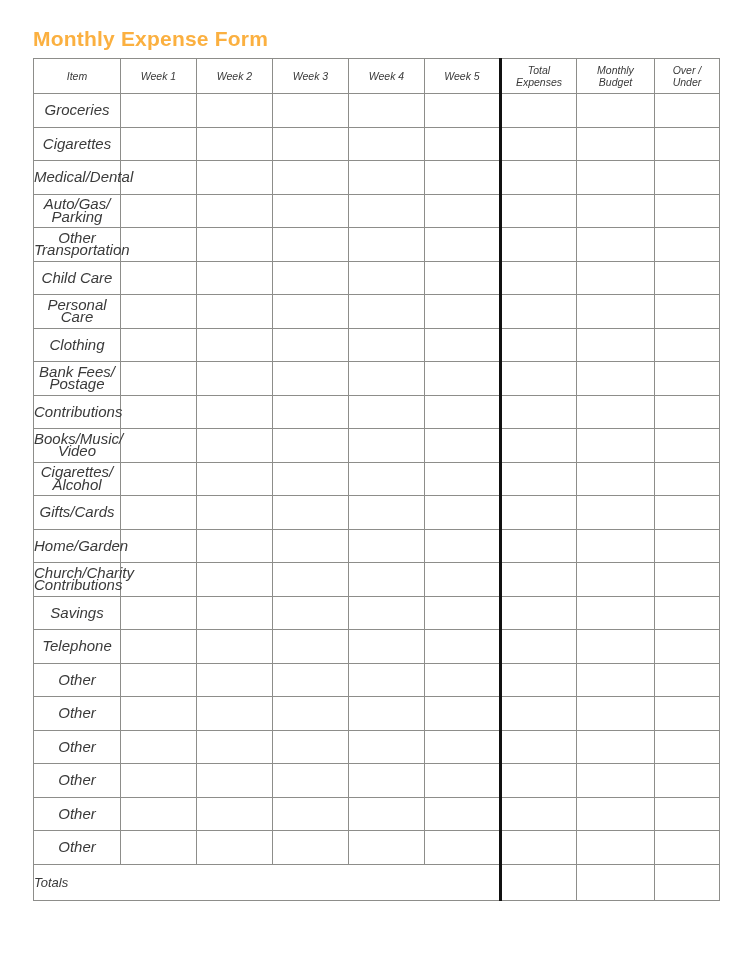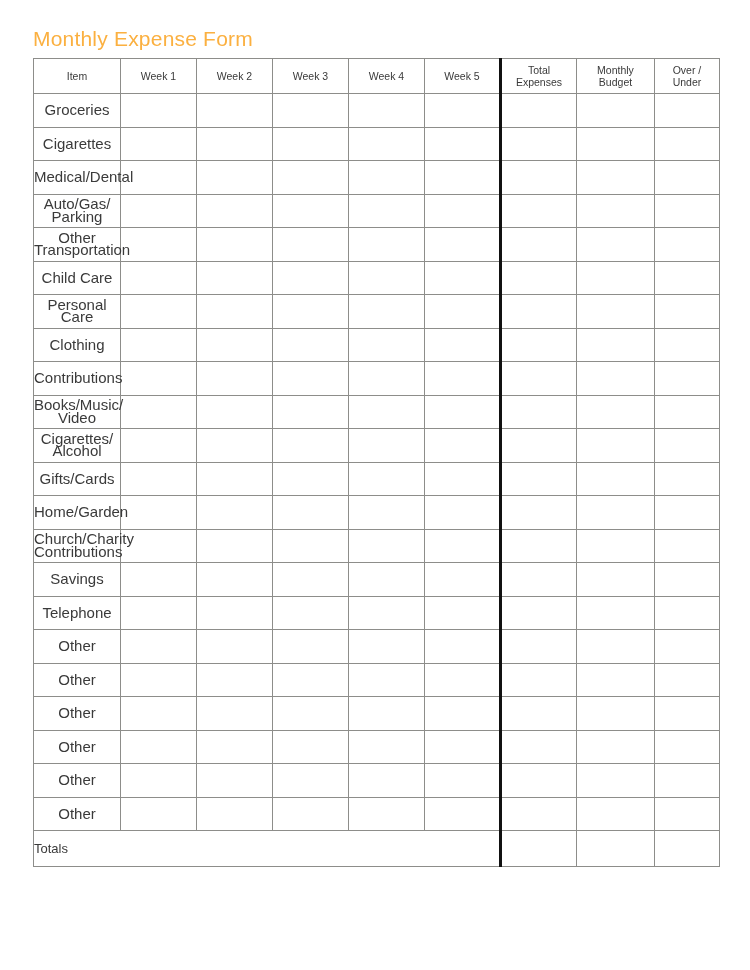--- a/index.html
+++ b/index.html
@@ -18,36 +18,37 @@
     position: relative;
     width: 750px;
     height: 970px;
     box-sizing: border-box;
   }
   .form-title {
     position: absolute;
     left: 33px;
     top: 27px;
     font-size: 21px;
-    font-weight: normal;
+    font-weight: bold;
     color: #fbb040;
     letter-spacing: 0.2px;
     white-space: nowrap;
   }
   .table-wrap {
     position: absolute;
     left: 33px;
     top: 58px;
     width: 684px;
   }
   table.expense {
     border-collapse: collapse;
     table-layout: fixed;
     width: 684px;
     background: #22c55e;
+    font-style: italic;
   }
   table.expense td,
   table.expense th {
     border: 1px solid #8d8d8a;
     padding: 0;
     vertical-align: middle;
     font-weight: normal;
     background: #ffffff;
   }
   
@@ -238,20 +239,31 @@
             <td class="blank-cell"></td>
             <td class="blank-cell"></td>
             <td class="blank-cell"></td>
             <td class="blank-cell"></td>
             <td class="blank-cell sep-right"></td>
             <td class="blank-cell"></td>
             <td class="blank-cell"></td>
             <td class="blank-cell"></td>
           </tr>
           <tr>
+            <td class="item-cell two-line"><span>Bank Fees/</span><span class="l2">Postage</span></td>
+            <td class="blank-cell"></td>
+            <td class="blank-cell"></td>
+            <td class="blank-cell"></td>
+            <td class="blank-cell"></td>
+            <td class="blank-cell sep-right"></td>
+            <td class="blank-cell"></td>
+            <td class="blank-cell"></td>
+            <td class="blank-cell"></td>
+          </tr>
+          <tr>
             <td class="item-cell"><span>Contributions</span></td>
             <td class="blank-cell"></td>
             <td class="blank-cell"></td>
             <td class="blank-cell"></td>
             <td class="blank-cell"></td>
             <td class="blank-cell sep-right"></td>
             <td class="blank-cell"></td>
             <td class="blank-cell"></td>
             <td class="blank-cell"></td>
           </tr>

